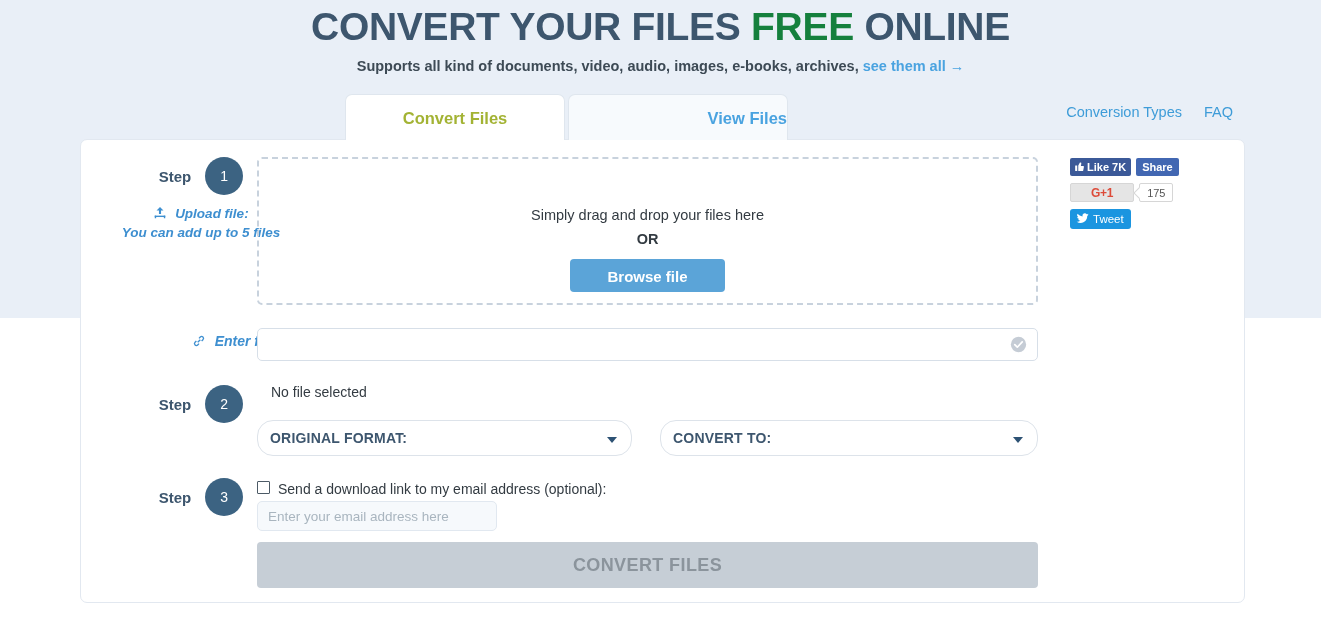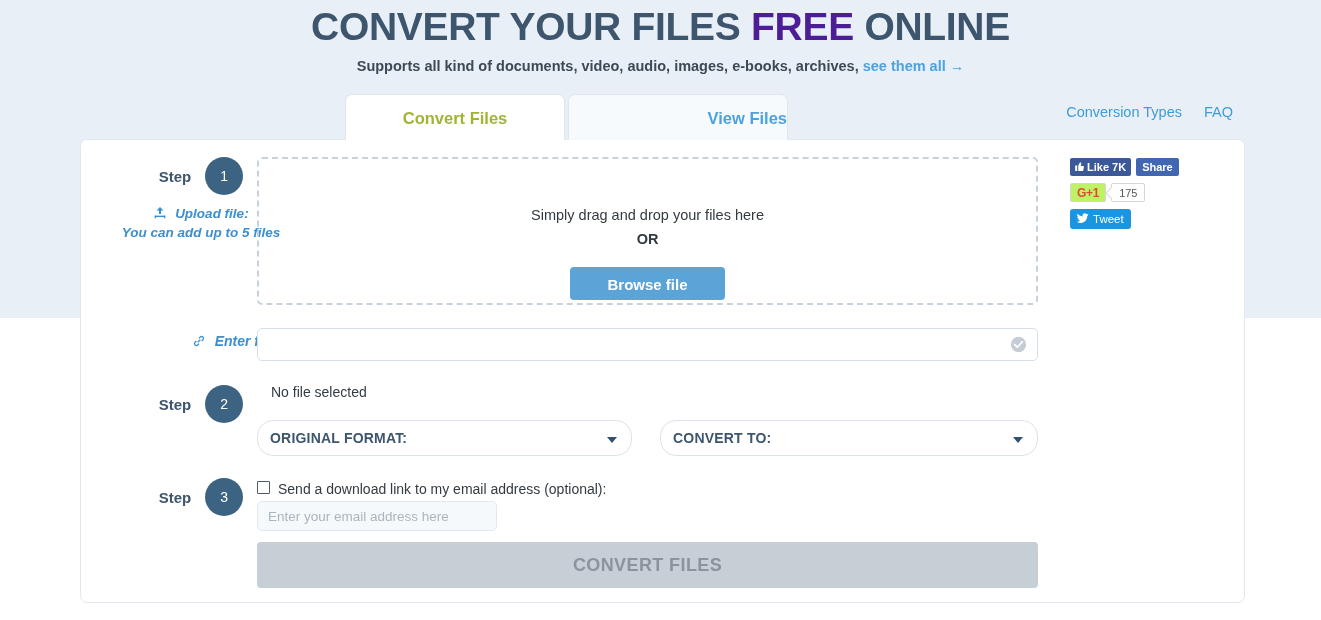--- a/index.html
+++ b/index.html
@@ -31,21 +31,21 @@
   }
   #main-title {
     margin: 0;
     padding-top: 5px;
     font-size: 39px;
     font-weight: bold;
     letter-spacing: -0.3px;
     color: #3d566e;
     line-height: 44px;
   }
-  #main-title .free { color: #4c1d95; }
+  #main-title .free { color: #15803d; }
   #subtitle {
     margin: 0;
     padding-top: 8px;
     font-size: 14.5px;
     font-weight: bold;
     color: #3d4a55;
     line-height: 18px;
   }
   #subtitle .see-all {
     color: #4aa3e0;
@@ -163,21 +163,21 @@
     font-size: 14.5px;
     color: #333b42;
   }
   #dz-or {
     margin-top: 8px;
     font-size: 14.5px;
     font-weight: bold;
     color: #333b42;
   }
   #browse-btn {
-    margin-top: 20px;
+    margin-top: 12px;
     display: inline-block;
     width: 155px; height: 33px;
     line-height: 33px;
     background: #5ba4d8;
     color: #ffffff;
     font-size: 15px;
     font-weight: bold;
     border: none;
     border-radius: 4px;
     cursor: pointer;
@@ -328,24 +328,24 @@
     font-size: 11px;
     font-weight: bold;
     border-radius: 2px;
     padding: 0 6px;
     margin-left: 5px;
     cursor: pointer;
   }
   #gplus-btn {
     display: flex; align-items: center;
     height: 19px;
-    background: #bef264;
+    background: #e5e5e5;
     border: 1px solid #d6d6d6;
     border-radius: 2px;
-    padding: 0 6px;
+    padding: 0 20px;
     cursor: pointer;
   }
   #gplus-btn .gtext {
     font-size: 12px;
     font-weight: bold;
     color: #dd4b39;
     letter-spacing: -0.3px;
   }
   #gplus-count {
     position: relative;

